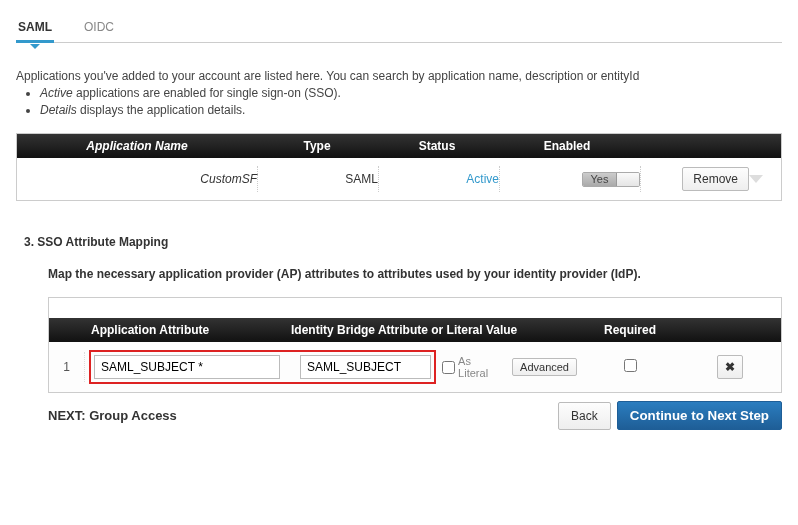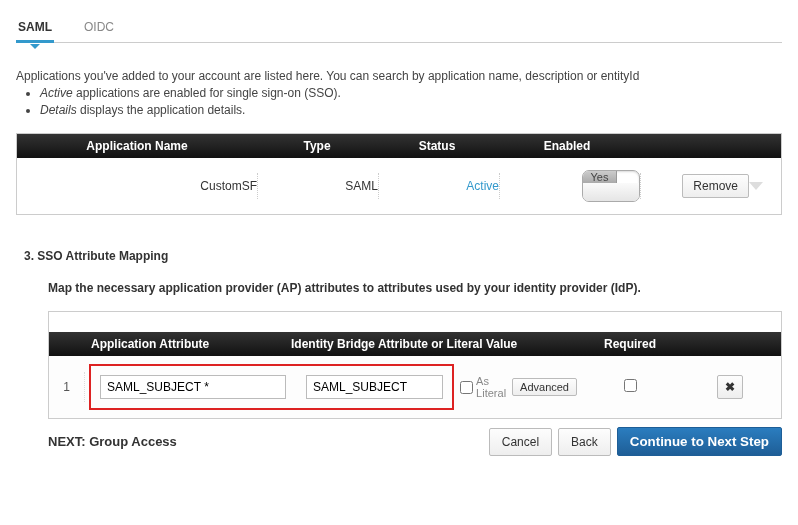--- a/index.html
+++ b/index.html
@@ -17,30 +17,30 @@
 .intro { font-size:12px; color:#444; margin-bottom: 0; }
 .intro-list { margin-left: 24px; margin-bottom: 16px; color:#444; }
 .intro-list li { margin: 3px 0; }
 .intro-list em { font-style: italic; }
 
 .app-table { border:1px solid #ccc; margin-bottom: 34px; }
 .app-thead { background:#222; background: linear-gradient(#333, #111); color:#fff; display:flex; font-weight:bold; padding: 5px 0; }
 .app-thead > div { text-align:center; }
 .app-row { display:flex; align-items:center; padding: 8px 0; background:#fff; }
 .app-row > div { text-align:center; }
-.col-name { width: 240px; }
+.col-name { width: 240px; font-style: italic; }
 .col-type { width: 120px; }
 .col-status { width: 120px; }
 .col-enabled { width: 140px; }
 .col-actions { flex:1; display:flex; justify-content:flex-end; align-items:center; padding-right:18px; }
 .divider { border-left: 1px dotted #ccc; height: 26px; }
 .app-row .cell { padding: 4px 0; text-align: right; }
 .status-link { color:#3399cc; }
 
-.toggle { display:inline-flex; border:1px solid #aaa; height:32px; border-radius:7px; overflow:hidden; width:58px; box-shadow: inset 0 1px 2px rgba(0,0,0,0.15); flex-direction: column; }
+.toggle { display:inline-flex; border:1px solid #aaa; height:15px; border-radius:2px; overflow:hidden; width:58px; box-shadow: inset 0 1px 2px rgba(0,0,0,0.15); }
 .toggle .yes { background: linear-gradient(#ccc,#aaa); color:#444; font-size:11px; display:flex; align-items:center; justify-content:center; width:34px; border-right:1px solid #999; }
 .toggle .knob { flex:1; background: linear-gradient(#fafafa,#e5e5e5); }
 
 .btn { display:inline-block; border:1px solid #bbb; background: linear-gradient(#fdfdfd, #eee); padding:4px 10px; font-size:12px; color:#333; cursor:pointer; border-radius:2px; }
 .btn-small { padding:2px 7px; font-size:11px; }
 .btn-primary { background: linear-gradient(#2b7dbf, #1e5e97); color:#fff; border:1px solid #1e5e97; font-weight:bold; }
 .expand-arrow { width:0; height:0; border-left:7px solid transparent; border-right:7px solid transparent; border-top:8px solid #ddd; display:inline-block; cursor:pointer; }
 
 .section-title { font-size:12px; font-weight:bold; margin: 0 0 18px 8px; }
 .section-desc { font-size:12px; font-weight:bold; margin: 0 0 16px 32px; }
@@ -50,21 +50,21 @@
 .attr-thead .c1 { width:36px; }
 .attr-thead .c2 { width:200px; padding-left:6px; }
 .attr-thead .c3 { width:296px; padding-left:6px; }
 .attr-thead .c4 { width:98px; text-align:center; }
 .attr-thead .c5 { flex:1; }
 .attr-row { display:flex; align-items:center; padding:8px 0; background:#fdfdfd; }
 .attr-row .c1 { width:36px; text-align:center; color:#555; border-right:1px dotted #ddd; padding:8px 0;}
 .attr-row .c4 { width:98px; text-align:center; }
 .attr-row .c5 { flex:1; text-align:center; }
 .attr-input { width:100%; border:1px solid #bbb; padding:4px 6px; font-size:12px; background:#fff; }
-.highlight-box { border:2px solid #d22; padding:9px; display:flex; gap:8px; align-items:center; width:100%; }
+.highlight-box { border:2px solid #d22; padding:3px; display:flex; gap:8px; align-items:center; width:100%; }
 .checkbox-lbl { font-size:11px; color:#888; display:flex; align-items:center; gap:3px; }
 .remove-btn { border:1px solid #bbb; background:linear-gradient(#fdfdfd,#eee); width:26px; height:24px; display:inline-flex; align-items:center; justify-content:center; font-weight:bold; cursor:pointer; border-radius:2px; }
 
 .add-attr { margin:18px 0 26px 32px; }
 
 .footer { display:flex; align-items:center; margin: 8px 0 0 32px; }
 .footer .next-lbl { font-weight:bold; font-size:13px; }
 .footer .spacer { flex:1; }
 .footer .btn, .footer .btn-primary { margin-left:6px; padding:6px 12px; }
 </style>
@@ -132,31 +132,30 @@
           <input class="attr-input" value="SAML_SUBJECT *" style="">
         </div>
         <div style="flex:1;margin-left:12px;">
           <input class="attr-input" value="SAML_SUBJECT" style="">
         </div>
       </div>
       <label class="checkbox-lbl" style="margin-left:6px;">
         <input type="checkbox" style="">
         <span>As Literal</span>
       </label>
-      <button class="btn btn-small" style="margin-left:6px;">Advanced</button>
+      <button class="btn btn-small" style="margin-left:24px;">Advanced</button>
     </div>
     <div class="c4"><input type="checkbox" style=""></div>
     <div class="c5"><span class="remove-btn">
             <span>✖</span>
           </span></div>
   </div>
 </div>
 
 
 <div class="footer">
   <span class="next-lbl">NEXT: Group Access</span>
   <span class="spacer"></span>
-  <button class="btn">Cancel</button>
   <button class="btn">Back</button>
   <button class="btn-primary" style="padding:6px 12px; border-radius:2px;">Continue to Next Step</button>
 </div>
 
 </div>
 
 </body></html>

